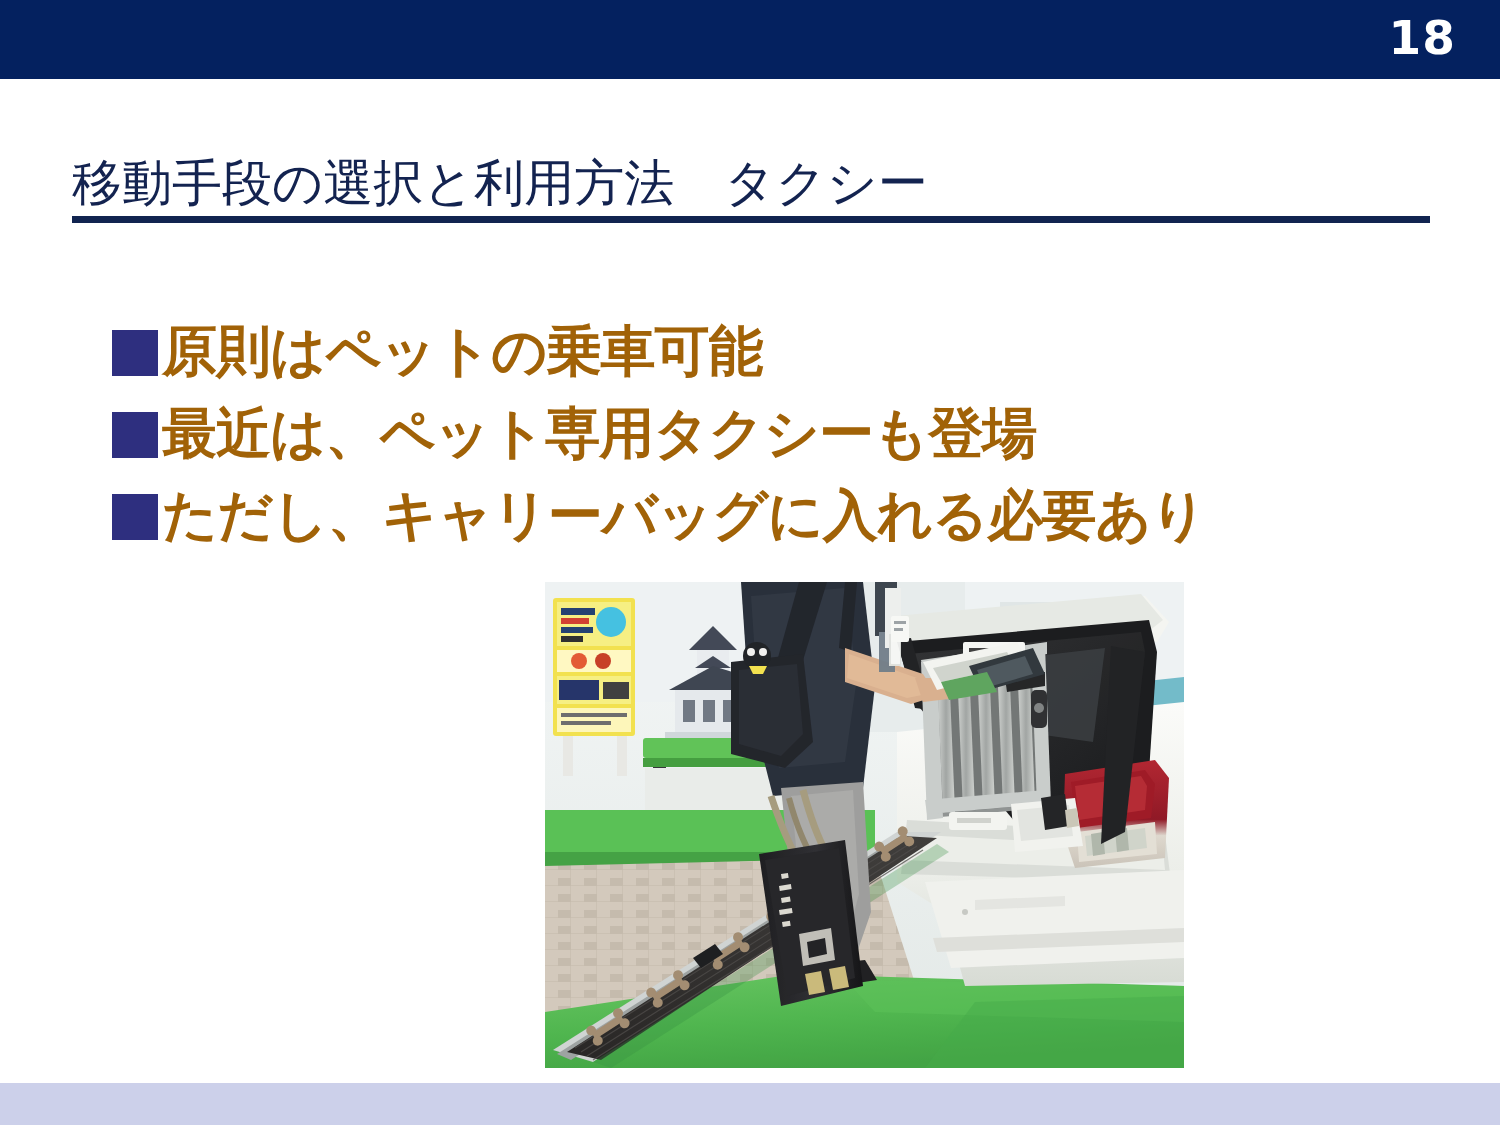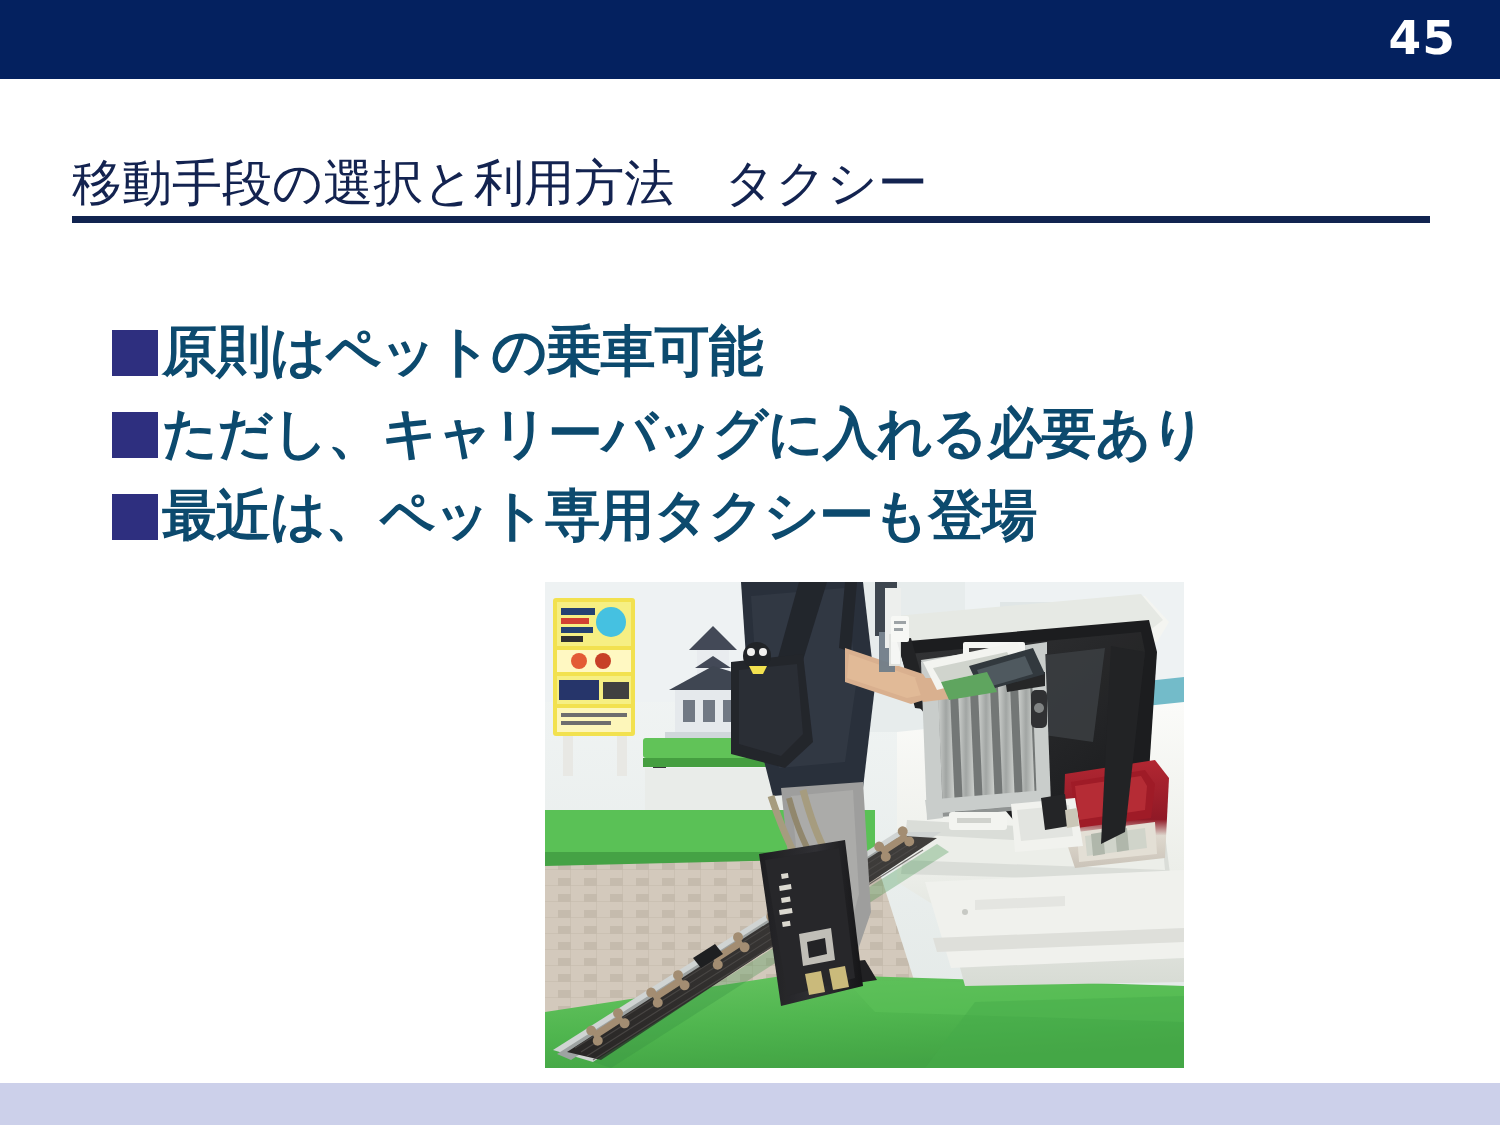--- a/index.html
+++ b/index.html
@@ -78,21 +78,21 @@
     height: 46px;
     background: #2e2f7f;
     flex: 0 0 auto;
     margin-right: 4px;
     margin-top: 4px;
   }
   .bullet-text {
     font-family: "DejaVu Sans", sans-serif;
     font-size: 55px;
     font-weight: bold;
-    color: #0c4a6e;
+    color: #a16207;
     line-height: 62px;
     white-space: pre;
     letter-spacing: -1px;
   }
 
   
   #photo {
     position: absolute;
     left: 545px;
     top: 582px;
@@ -110,43 +110,43 @@
     bottom: 0;
     width: 1500px;
     height: 42px;
     background: #ccd0ea;
   }
 </style>
 </head>
 <body>
 
 <div id="header-band">
-  <div id="page-number">45</div>
+  <div id="page-number">18</div>
 </div>
 
 <div id="slide-title-wrap">
   <div id="slide-title">移動手段の選択と利用方法　タクシー</div>
 </div>
 <div id="title-rule"></div>
 
 <div id="bullet-list">
 
   <div class="bullet-row">
     <div class="bullet-square"></div>
     <div class="bullet-text">原則はペットの乗車可能</div>
   </div>
 
   <div class="bullet-row">
     <div class="bullet-square"></div>
-    <div class="bullet-text">ただし、キャリーバッグに入れる必要あり</div>
+    <div class="bullet-text">最近は、ペット専用タクシーも登場</div>
   </div>
 
   <div class="bullet-row">
     <div class="bullet-square"></div>
-    <div class="bullet-text">最近は、ペット専用タクシーも登場</div>
+    <div class="bullet-text">ただし、キャリーバッグに入れる必要あり</div>
   </div>
 
 </div>
 
 <div id="photo">
   <svg width="639" height="486" viewBox="0 0 639 486" xmlns="http://www.w3.org/2000/svg">
     <defs>
       <linearGradient id="gSky" x1="0" y1="0" x2="0" y2="1">
         <stop offset="0%" stop-color="#f4f7f7"></stop>
         <stop offset="100%" stop-color="#e2e8e6"></stop>

